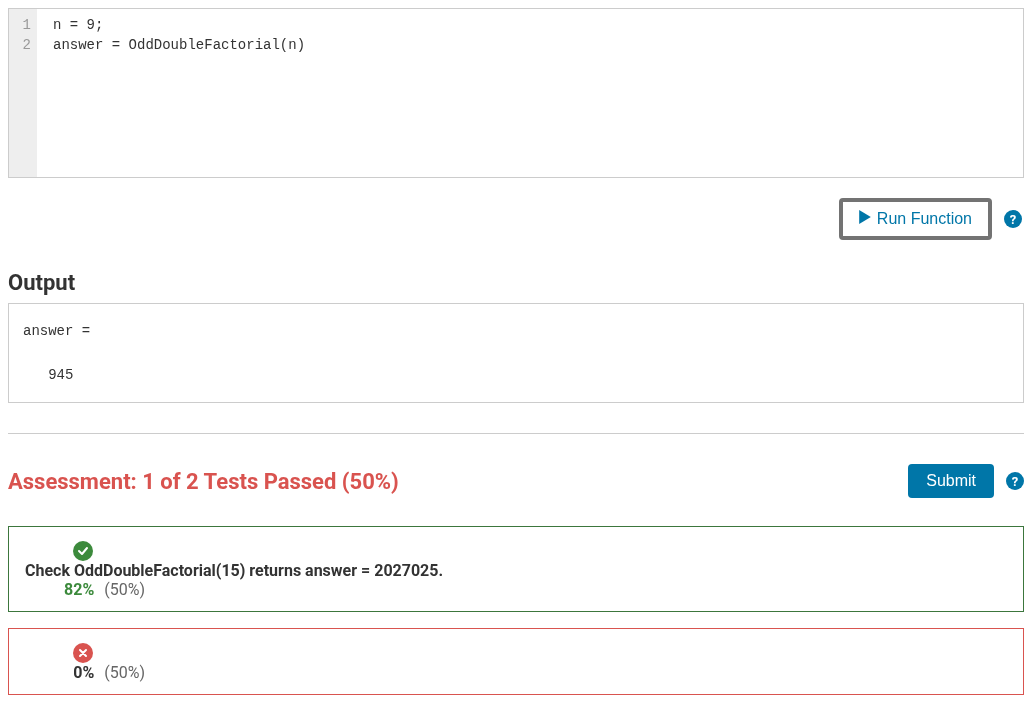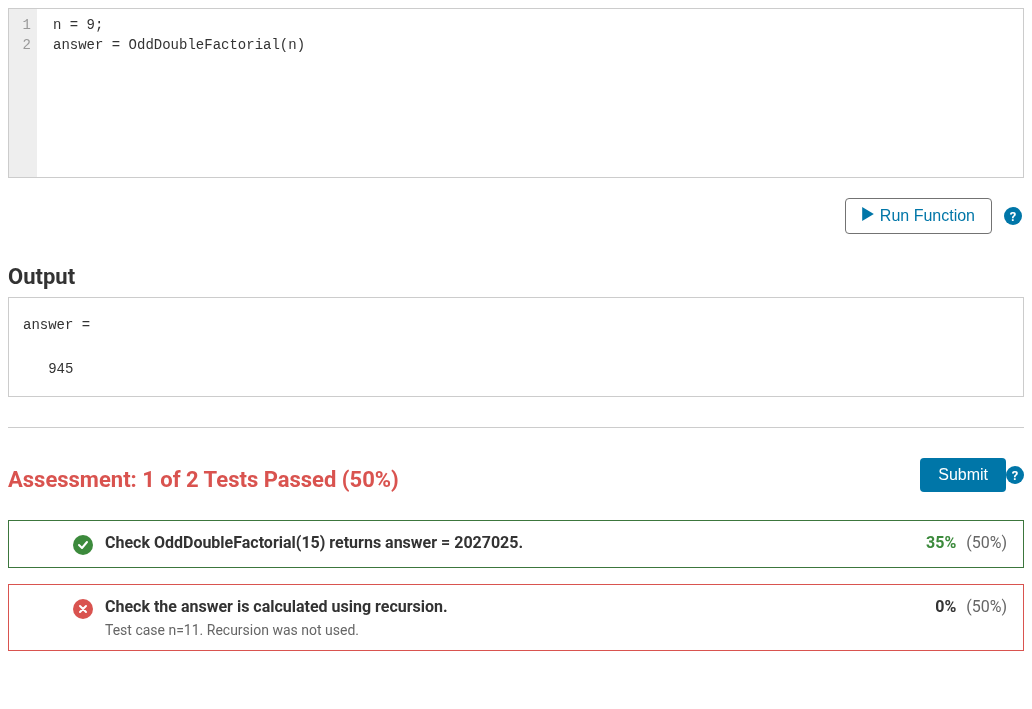--- a/index.html
+++ b/index.html
@@ -39,21 +39,21 @@
   }
   .run-row {
     display: flex;
     justify-content: flex-end;
     align-items: center;
     gap: 12px;
     margin-bottom: 30px;
     padding-right: 2px;
   }
   .run-btn {
-    border: 1px solid #737373;
+    border: 4px solid #737373;
     color: #0076a8;
     background: #fff;
     padding: 8px 16px;
     font-size: 16px;
     border-radius: 4px;
     cursor: pointer;
     display: inline-flex;
     align-items: center;
     gap: 6px;
     text-align: right;
@@ -86,48 +86,50 @@
     white-space: pre;
     margin-bottom: 30px;
   }
   hr.divider {
     border: none;
     border-top: 1px solid #ccc;
     margin: 0 0 30px 0;
   }
   .assessment-row {
     display: flex;
-    align-items: flex-end;
+    align-items: center;
     justify-content: space-between;
     margin-bottom: 28px;
   }
   .assessment-title {
     color: #d9534f;
     font-size: 22px;
     font-weight: bold;
   }
   .submit-group {
     display: flex;
     align-items: center;
+    gap: 12px;
   }
   .submit-btn {
     background: #0076a8;
     color: #fff;
     border: none;
     border-radius: 4px;
     padding: 8px 18px;
     font-size: 16px;
     cursor: pointer;
   }
   .test-card {
     border: 1px solid;
     padding: 12px 16px 12px 16px;
     margin-bottom: 16px;
     display: flex;
     align-items: flex-start;
+    flex-direction: column;
   }
   .test-pass { border-color: #3c763d; }
   .test-fail { border-color: #d9534f; }
   .test-icon {
     width: 20px;
     height: 20px;
     border-radius: 50%;
     display: inline-flex;
     align-items: center;
     justify-content: center;
@@ -211,32 +213,28 @@
 <div class="test-card test-pass">
   <span class="test-icon icon-pass">
     <svg viewBox="0 0 12 12">
         <path d="M2 6 L5 9 L10 3" stroke="#fff" stroke-width="2" fill="none" stroke-linecap="round" stroke-linejoin="round"></path>
       </svg>
   </span>
   <div class="test-body">
     <div class="test-title-text">Check OddDoubleFactorial(15) returns answer = 2027025.</div>
   </div>
   <div class="test-scores">
-    <span class="score-earned pass">35%</span>
+    <span class="score-earned pass">82%</span>
     <span class="score-total">(50%)</span>
   </div>
 </div>
 
 <div class="test-card test-fail">
   <span class="test-icon icon-fail">
     <svg viewBox="0 0 12 12">
         <path d="M3 3 L9 9 M9 3 L3 9" stroke="#fff" stroke-width="2" fill="none" stroke-linecap="round"></path>
       </svg>
   </span>
-  <div class="test-body">
-    <div class="test-title-text">Check the answer is calculated using recursion.</div>
-    <div class="test-detail">Test case n=11.  Recursion was not used.</div>
-  </div>
   <div class="test-scores">
     <span class="score-earned fail">0%</span>
     <span class="score-total">(50%)</span>
   </div>
 </div>
 
 </body></html>

